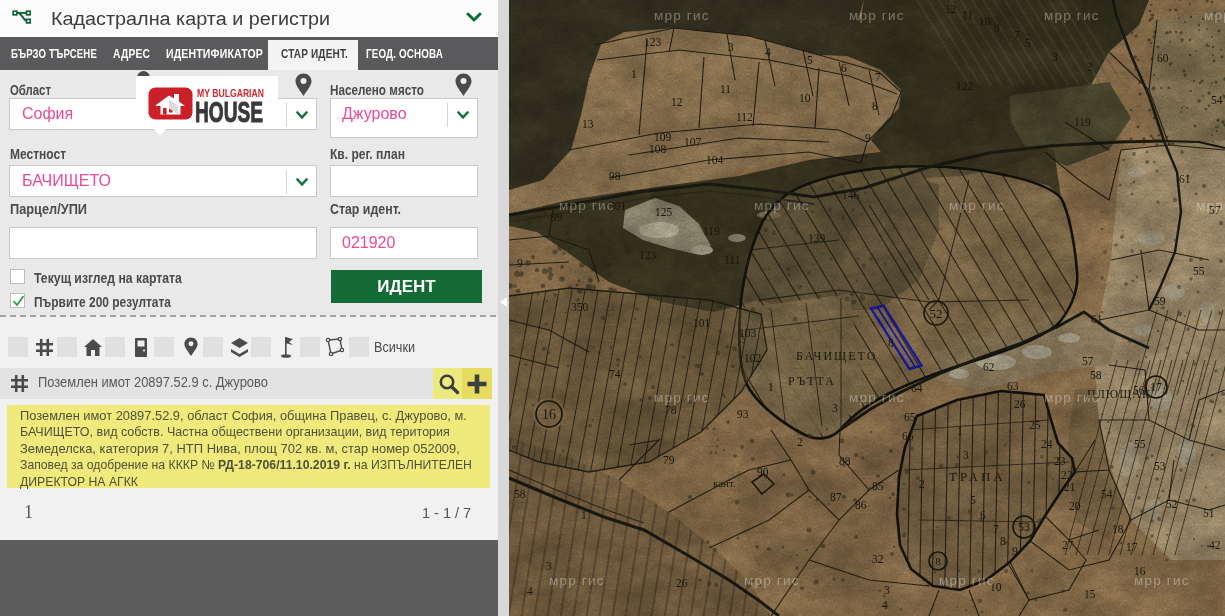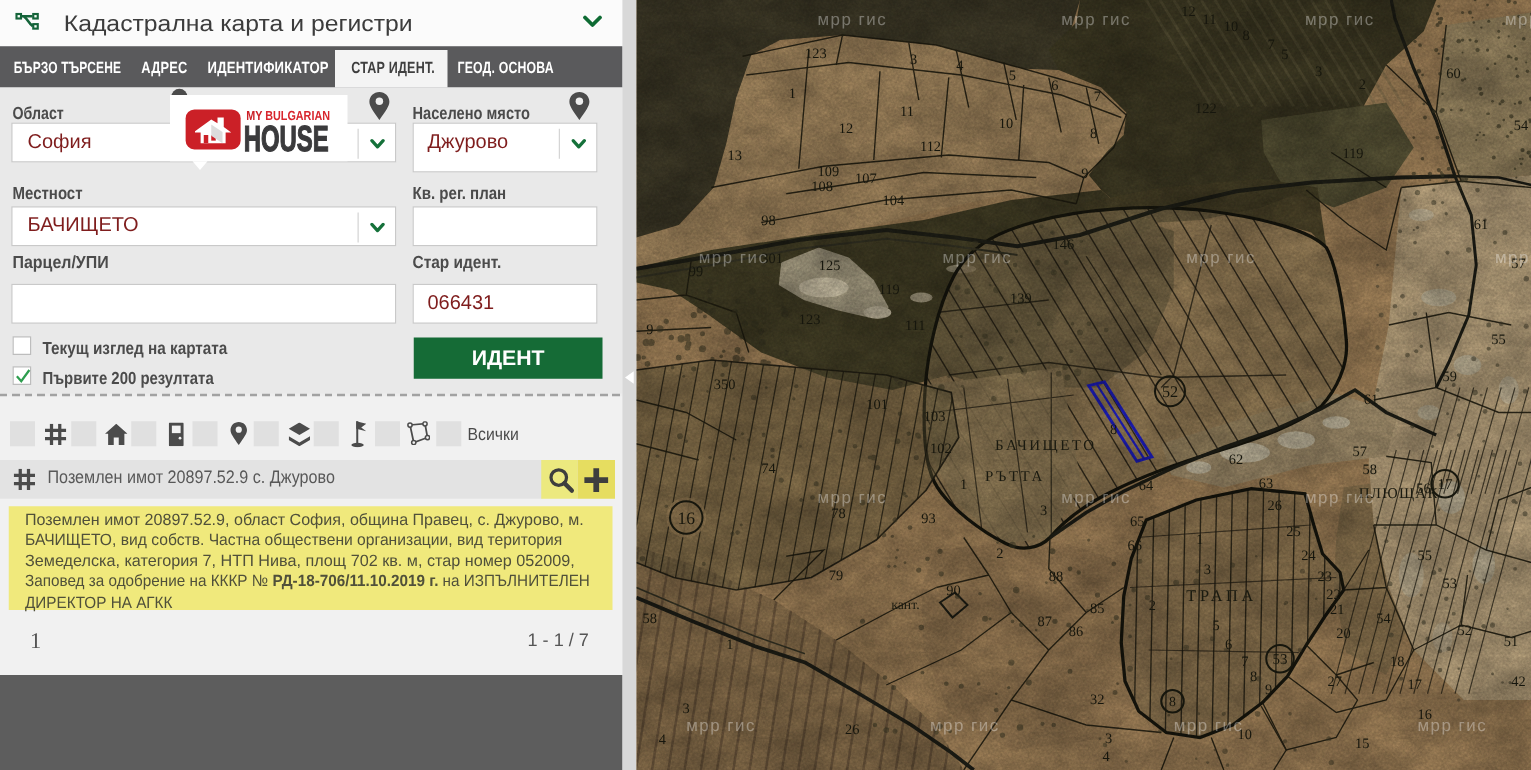--- a/index.html
+++ b/index.html
@@ -1,20 +1,20 @@
 <!DOCTYPE html>
 <html><head><meta charset="utf-8"><style>
 *{margin:0;padding:0;box-sizing:border-box}
 html,body{width:1225px;height:616px;overflow:hidden}
 body{position:relative;font-family:"Liberation Sans",sans-serif;background:#ededed}
 .abs{position:absolute}
 .tab{font-size:13px;font-weight:bold;color:#fff;line-height:33px;letter-spacing:0.2px}
 .lbl{font-size:14px;font-weight:bold;color:#4b4b4b}
 .sel{background:#fff;border:1px solid #c9c9c9}
-.val{font-size:16px;color:#7f1d1d;top:6px}
+.val{font-size:16px;color:#ec4899;top:6px}
 .seldiv{top:4px;width:1px;height:24px;background:#d5d5d5}
 .cb{width:15px;height:15px;background:#fff;border:1px solid #bdbdbd}
 .fit{transform-origin:left center;white-space:nowrap}
 </style></head>
 <body>
 <svg class="abs" style="left:509px;top:0" width="716" height="616" viewBox="0 0 716 616">
 <defs>
 <filter id="grain" x="0" y="0" width="100%" height="100%" color-interpolation-filters="sRGB">
 <feTurbulence type="fractalNoise" baseFrequency="0.5" numOctaves="2" seed="7"></feTurbulence>
 <feColorMatrix type="matrix" values="0 0 0 0 0  0 0 0 0 0  0 0 0 0 0  1.6 0 0 -0.5 0"></feColorMatrix>
@@ -910,21 +910,21 @@
     <span class="seldiv abs" style="left:276px"></span>
     <svg class="abs chev" style="left:286px;top:12px" width="12" height="9" viewBox="0 0 12 9">
       <path d="M1.5,1.5 L6,6.5 L10.5,1.5" fill="none" stroke="#15713a" stroke-width="2.6" stroke-linecap="round" stroke-linejoin="round"></path>
     </svg>
   </div>
 <div class="abs sel" style="left:330px;top:165px;width:148px;height:32px"></div>
 <div class="abs lbl fit" id="fl5" style="left:10px;top:201px;transform:scaleX(0.912)">Парцел/УПИ</div>
 <div class="abs lbl fit" id="fl6" style="left:330px;top:201px;transform:scaleX(0.883)">Стар идент.</div>
 <div class="abs sel" style="left:9px;top:227px;width:308px;height:32px"></div>
 <div class="abs sel" style="left:330px;top:227px;width:148px;height:32px">
-    <span style="left:11px" class="val abs fit" id="fv4">066431</span>
+    <span style="left:11px" class="val abs fit" id="fv4">021920</span>
   </div>
 <div class="abs cb" style="left:10px;top:269px"></div>
 <div class="abs lbl fit" id="fc1" style="left:34px;top:270px;transform:scaleX(0.875)">Текущ изглед на картата</div>
 <div class="abs cb" style="left:10px;top:293px">
     <svg width="13" height="12" viewBox="0 0 13 12" style="position:absolute;left:1px;top:1px">
       <path d="M1.5,6 L5,10 L11.5,1" fill="none" stroke="#2e9e4f" stroke-width="1.8"></path>
     </svg>
   </div>
 <div class="abs lbl fit" id="fc2" style="left:34px;top:294px;transform:scaleX(0.853)">Първите 200 резултата</div>
 <div class="abs" style="left:331px;top:270px;width:151px;height:33px;background:#156b36;color:#fff;font-weight:bold;font-size:17px;text-align:center;line-height:33px">ИДЕНТ</div>

